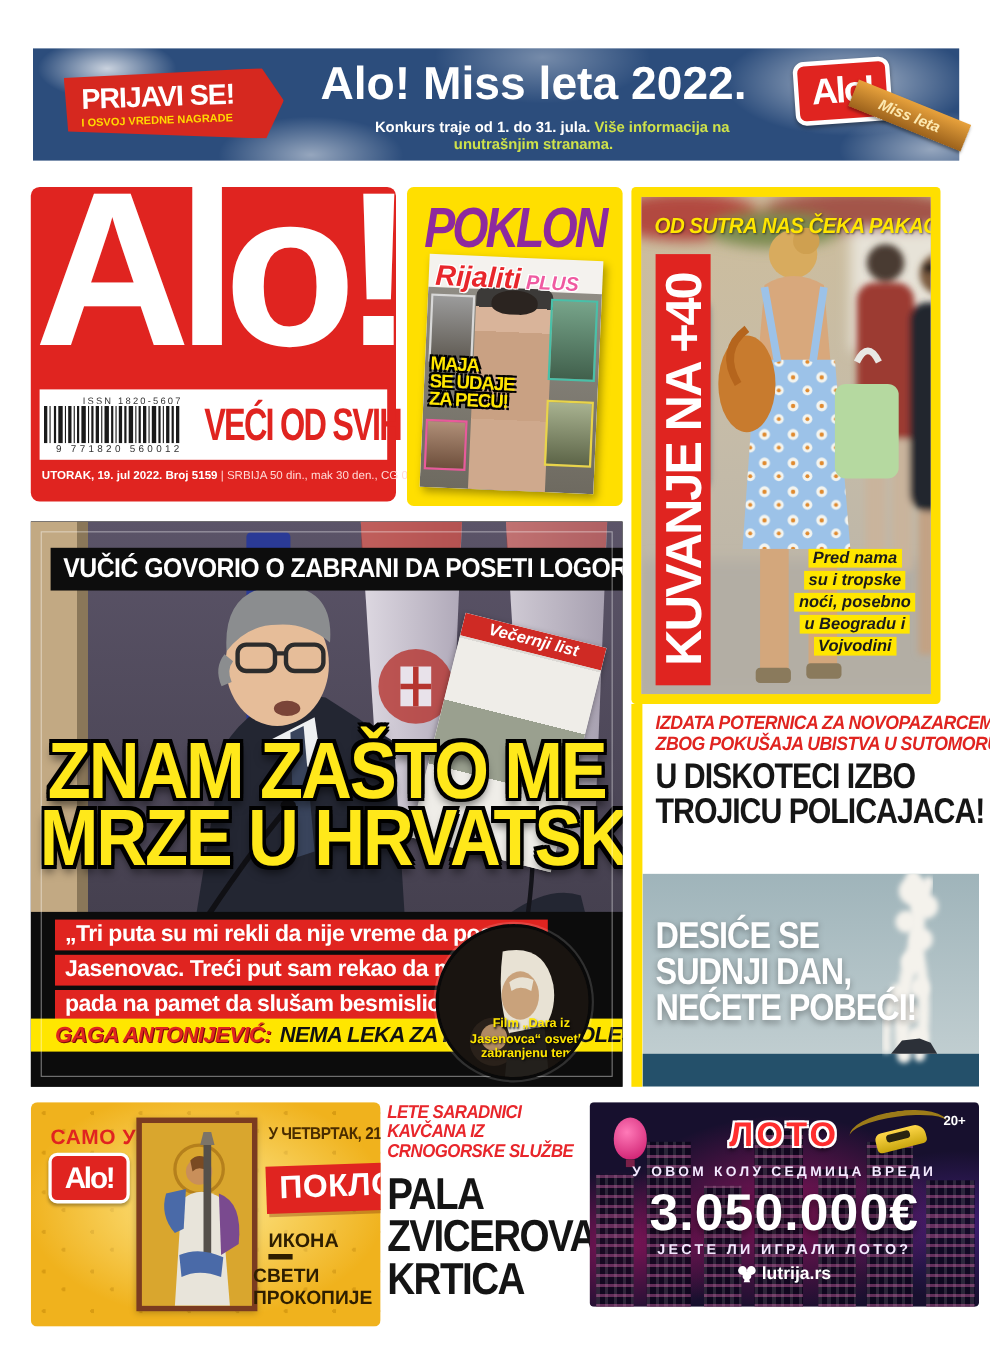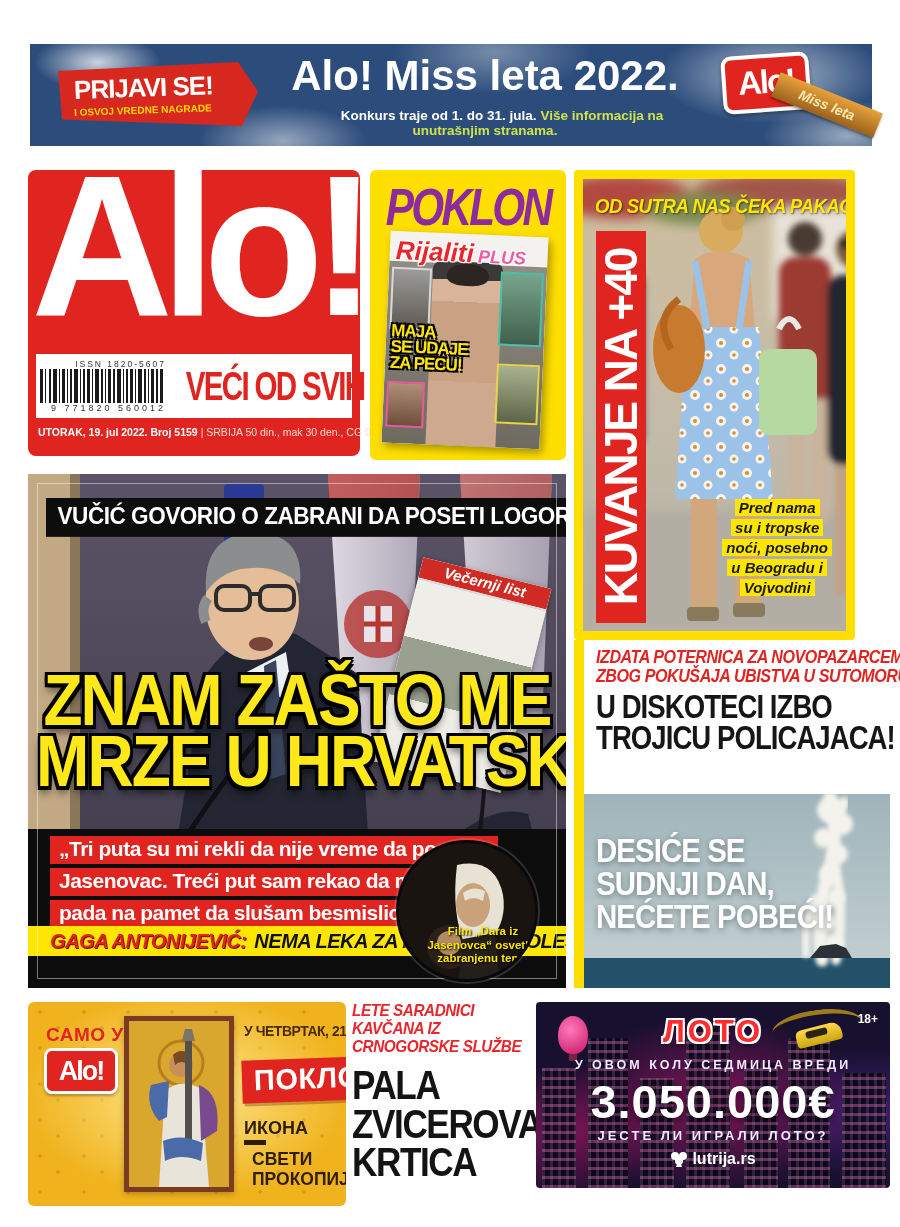--- a/index.html
+++ b/index.html
@@ -136,21 +136,21 @@
     border:3px solid #fff; border-radius:8px; color:#fff; font-weight:bold; font-size:27px; text-align:center;
     line-height:40px; letter-spacing:-2px; box-shadow:0 2px 3px rgba(0,0,0,.3); }
   .icon-frame { position:absolute; left:96px; top:14px; width:110px; height:176px; background:#d9a62e;
     border:5px solid #7a3b20; box-shadow:0 2px 6px rgba(0,0,0,.25); }
   .promo .day { position:absolute; left:216px; top:20px; width:100px; color:#4a2c00; font-weight:bold;
     font-size:15.5px; line-height:1.1; letter-spacing:-.5px; white-space:nowrap; transform:scale(.9,1); transform-origin:left top;}
   .promo .gift { position:absolute; left:214px; top:56px; background:#e02420; color:#fff; font-weight:bold;
     font-size:29px; padding:4px 12px 6px; transform:rotate(-2deg); box-shadow:2px 3px 0 rgba(122,40,10,.35); letter-spacing:.5px; }
   .promo .item { position:absolute; left:216px; top:116px; color:#2e1e00; font-weight:bold; font-size:18px; }
   .promo .dash { position:absolute; left:216px; top:138px; width:22px; height:5px; background:#2e1e00; }
-  .promo .iname { position:absolute; left:224px; top:148px; color:#2e1e00; font-weight:bold; font-size:17.5px; line-height:1.12; }
+  .promo .iname { position:absolute; left:202px; top:148px; color:#2e1e00; font-weight:bold; font-size:17.5px; line-height:1.12; }
 
   
   .mole { left:352px; top:1002px; width:180px; }
   .mole .k { color:#e8262b; font-weight:bold; font-style:italic; font-size:17px; line-height:1.05;
     letter-spacing:-.5px; white-space:nowrap; transform:scale(.9,1); transform-origin:left top; }
   .mole .h { margin-top:10px; color:#141414; font-weight:bold; font-size:37px; line-height:.95;
     letter-spacing:-1.5px; transform:scale(.95,1.1); transform-origin:left top; }
 
   
   .loto { left:536px; top:1002px; width:354px; height:186px; border-radius:4px; overflow:hidden;
@@ -568,21 +568,21 @@
     <div class="bldg" style="left:52px; height:150px; width:40px;"></div>
     <div class="bldg" style="left:104px; height:110px;"></div>
     <div class="bldg" style="left:150px; height:160px; width:44px;"></div>
     <div class="bldg" style="left:208px; height:125px;"></div>
     <div class="bldg" style="left:252px; height:150px; width:42px;"></div>
     <div class="bldg" style="left:306px; height:115px; width:44px;"></div>
     <div class="balloon"></div>
     <div class="trail"></div>
     <div class="car"></div>
     <div class="loto-brand">ЛОТО</div>
-    <div class="loto-age">18+</div>
+    <div class="loto-age">20+</div>
     <div class="loto-l1">У ОВОМ КОЛУ СЕДМИЦА ВРЕДИ</div>
     <div class="loto-amt">3.050.000€</div>
     <div class="loto-l2">ЈЕСТЕ ЛИ ИГРАЛИ ЛОТО?</div>
     <div class="loto-site">
       <svg width="18" height="16" viewBox="0 0 18 16" style="vertical-align:-3px; margin-right:4px;">
         <circle cx="5" cy="5" r="4" fill="#fff"></circle>
           <circle cx="13" cy="5" r="4" fill="#fff"></circle>
         <circle cx="9" cy="10" r="4" fill="#fff"></circle>
           <path d="M8 10 L6 16 L12 16 L10 10 Z" fill="#fff"></path>
       </svg><span>lutrija.rs</span>

